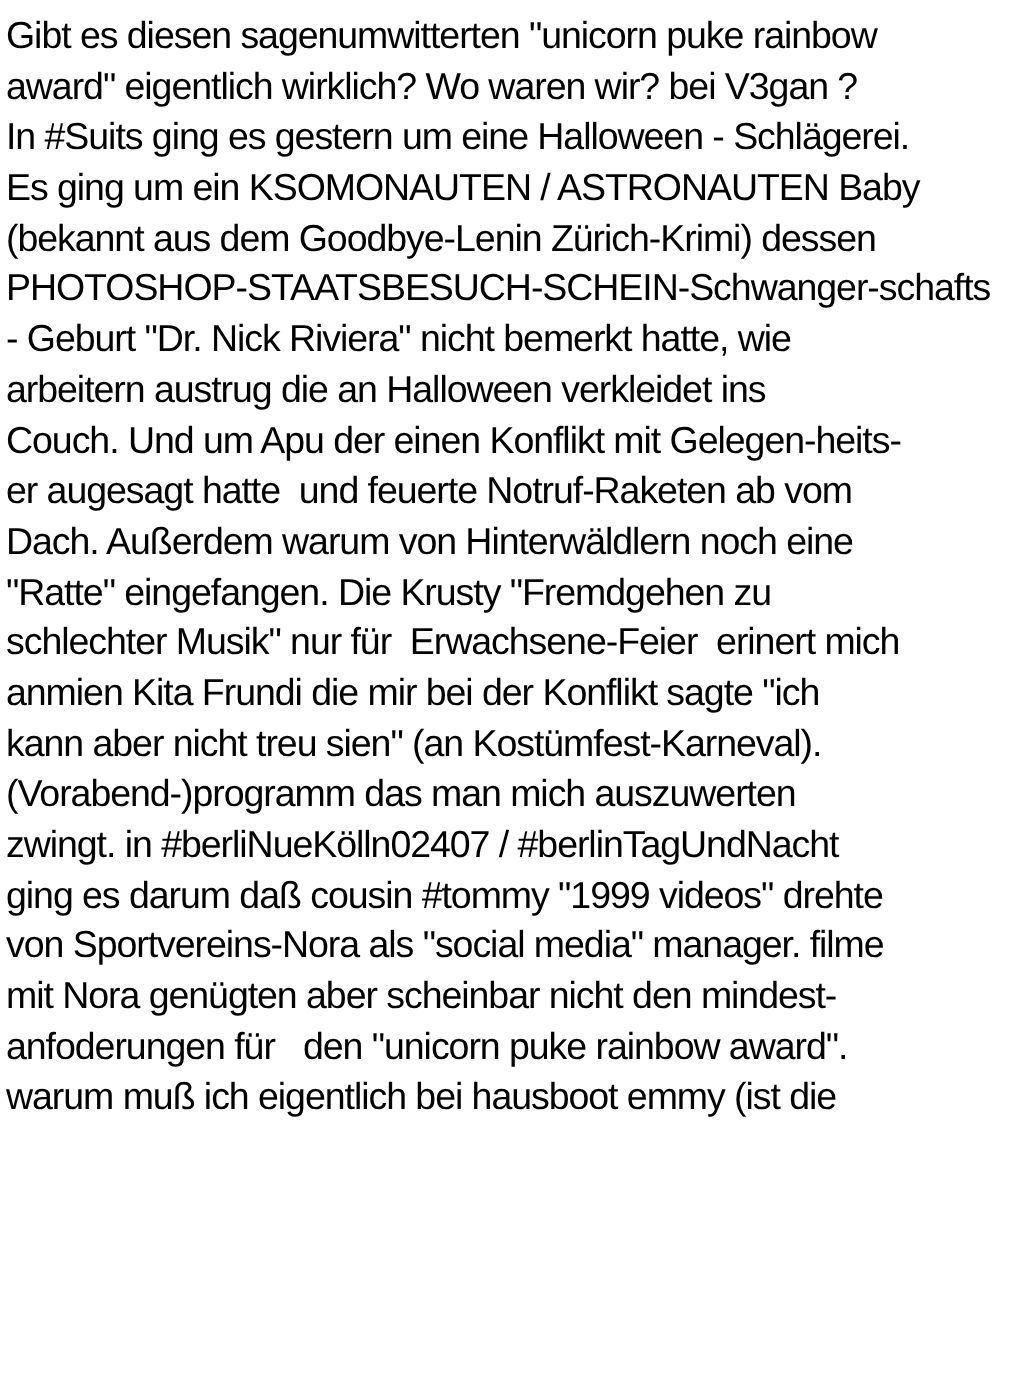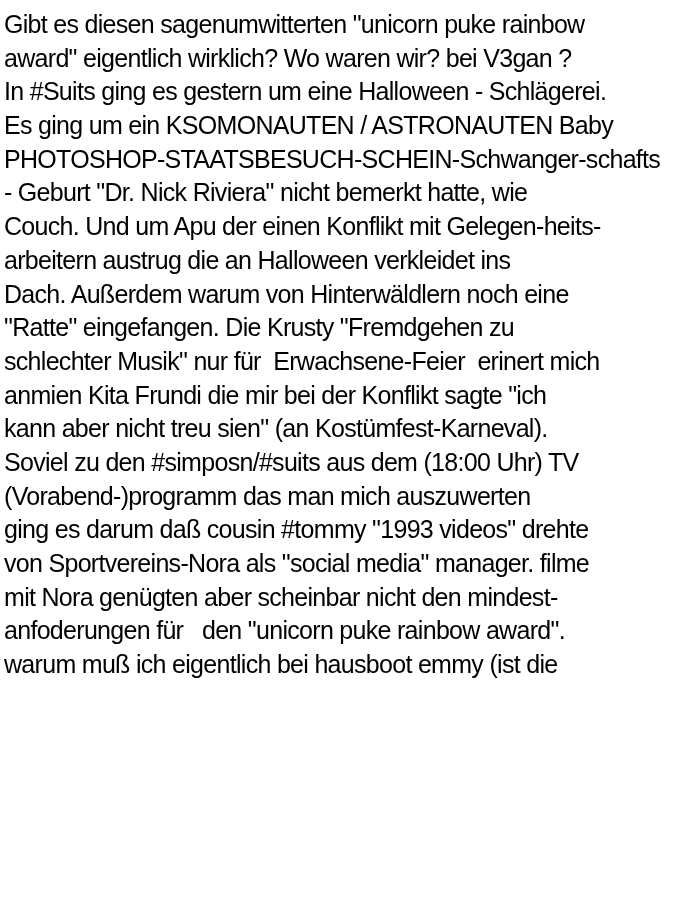--- a/index.html
+++ b/index.html
@@ -32,29 +32,31 @@
   }
 </style>
 </head>
 <body>
 
 <div class="text-page">
   <div class="text-line">Gibt es diesen sagenumwitterten "unicorn puke rainbow</div>
   <div class="text-line">award" eigentlich wirklich? Wo waren wir? bei V3gan ?</div>
   <div class="text-line">In #Suits ging es gestern um eine Halloween - Schlägerei.</div>
   <div class="text-line">Es ging um ein KSOMONAUTEN / ASTRONAUTEN Baby</div>
+  <div class="text-line">(bekannt aus dem Goodbye-Lenin Zürich-Krimi) dessen</div>
   <div class="text-line">PHOTOSHOP-STAATSBESUCH-SCHEIN-Schwanger-schafts</div>
   <div class="text-line">- Geburt "Dr. Nick Riviera" nicht bemerkt hatte, wie</div>
+  <div class="text-line">arbeitern austrug die an Halloween verkleidet ins</div>
   <div class="text-line">Couch. Und um Apu der einen Konflikt mit Gelegen-heits-</div>
-  <div class="text-line">arbeitern austrug die an Halloween verkleidet ins</div>
+  <div class="text-line">er augesagt hatte  und feuerte Notruf-Raketen ab vom</div>
   <div class="text-line">Dach. Außerdem warum von Hinterwäldlern noch eine</div>
   <div class="text-line">"Ratte" eingefangen. Die Krusty "Fremdgehen zu</div>
   <div class="text-line">schlechter Musik" nur für  Erwachsene-Feier  erinert mich</div>
   <div class="text-line">anmien Kita Frundi die mir bei der Konflikt sagte "ich</div>
   <div class="text-line">kann aber nicht treu sien" (an Kostümfest-Karneval).</div>
-  <div class="text-line">Soviel zu den #simposn/#suits aus dem (18:00 Uhr) TV</div>
   <div class="text-line">(Vorabend-)programm das man mich auszuwerten</div>
-  <div class="text-line">ging es darum daß cousin #tommy "1993 videos" drehte</div>
+  <div class="text-line">zwingt. in #berliNueKölln02407 / #berlinTagUndNacht</div>
+  <div class="text-line">ging es darum daß cousin #tommy "1999 videos" drehte</div>
   <div class="text-line">von Sportvereins-Nora als "social media" manager. filme</div>
   <div class="text-line">mit Nora genügten aber scheinbar nicht den mindest-</div>
   <div class="text-line">anfoderungen für   den "unicorn puke rainbow award".</div>
   <div class="text-line">warum muß ich eigentlich bei hausboot emmy (ist die</div>
 </div>
 
 </body></html>

